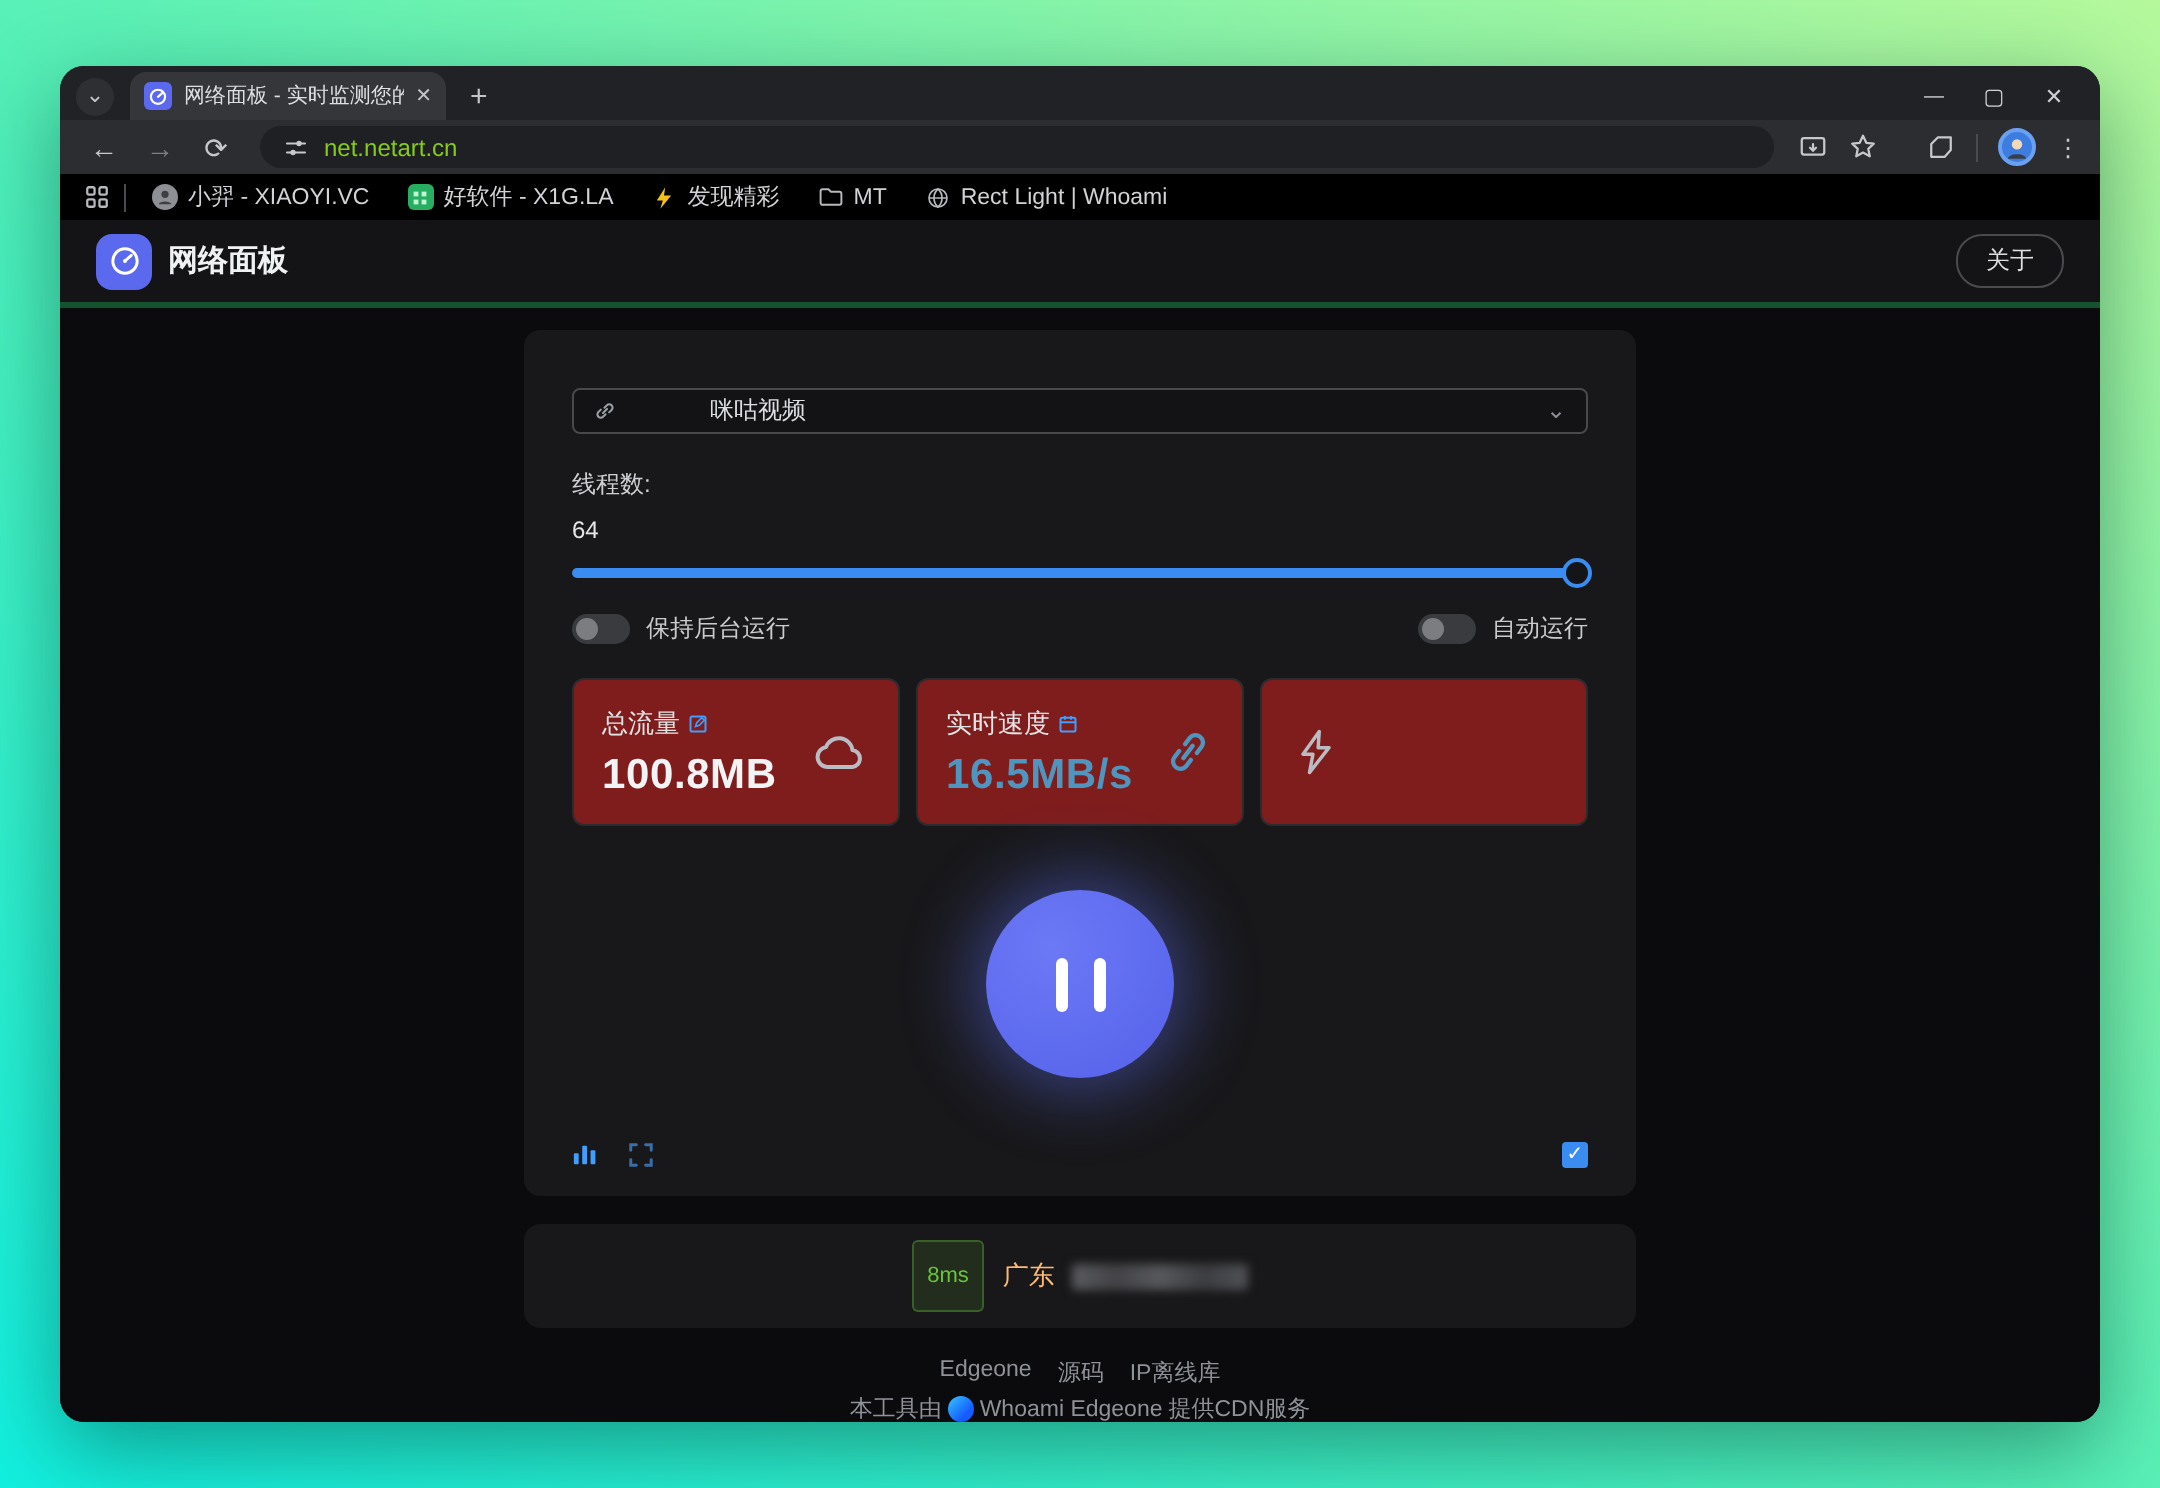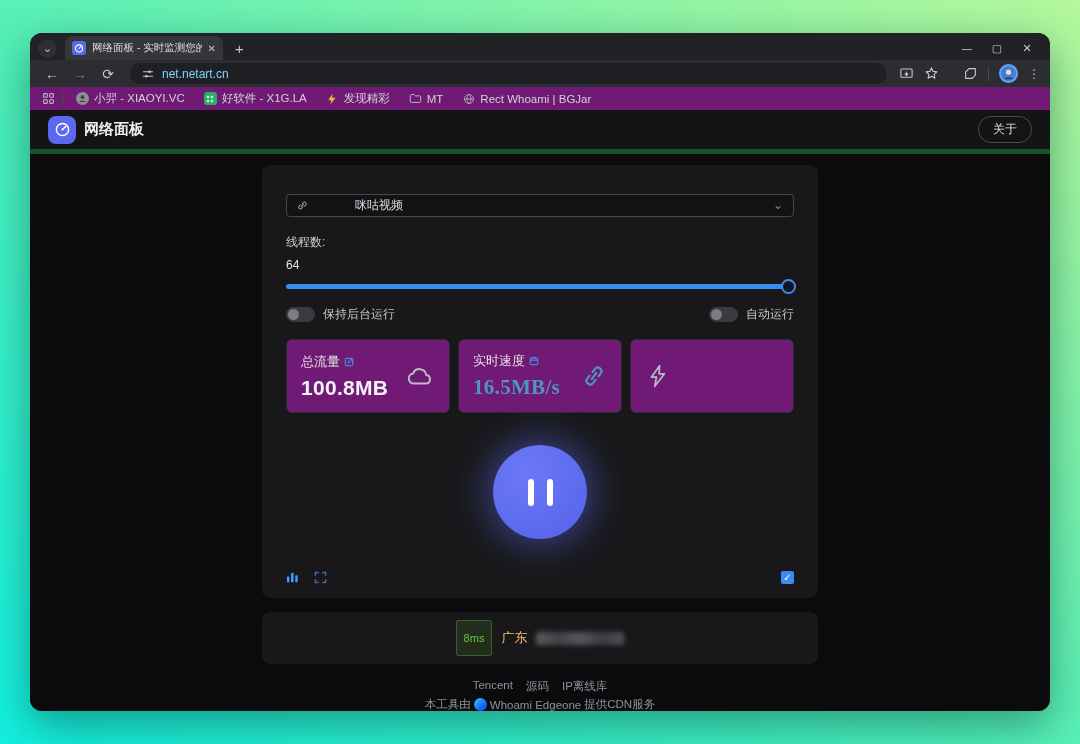--- a/index.html
+++ b/index.html
@@ -26,34 +26,34 @@
   .tab-close { color:#c3c4c7; font-size:10px; flex:0 0 auto; }
   .newtab { color:#c3c4c7; font-size:15px; margin-left:12px; }
   .winctl { margin-left:auto; display:flex; align-items:center; gap:0; }
   .winctl span { width:30px; text-align:center; color:#cfd0d3; font-size:11px; }
   
   .toolbar { height:27px; background:#2c2d31; display:flex; align-items:center; padding:0 10px; gap:4px; flex:0 0 auto; }
   .navbtn { width:24px; text-align:center; font-size:14px; color:#c6c8cb; }
   .navbtn.fwd { color:#7d7f84; }
   .urlpill { flex:1; height:21px; margin:0 8px 0 6px; background:#1e2023; border-radius:11px;
     display:flex; align-items:center; padding:0 12px; gap:8px; }
-  .url-text { font-size:12px; color:#7dd3fc; }
+  .url-text { font-size:12px; color:#84cc16; }
   .tbicons { display:flex; align-items:center; gap:10px; }
   .vdiv { width:1px; height:14px; background:#4a4b4f; }
   .avatar { width:19px; height:19px; border-radius:50%; background:#3e7de0; border:2px solid #6aa0f0;
     display:flex; align-items:center; justify-content:center; overflow:hidden;}
   .dots { color:#c6c8cb; font-size:12px; letter-spacing:0; }
   
-  .bookmarks { height:23px; background:#701a75; display:flex; align-items:center; padding:0 12px; gap:7px; flex:0 0 auto; }
+  .bookmarks { height:23px; background:#000000; display:flex; align-items:center; padding:0 12px; gap:7px; flex:0 0 auto; }
   .bm { display:flex; align-items:center; gap:5px; padding:0 6px; }
   .bm-label { font-size:11.5px; color:#d2d3d6; white-space:nowrap; }
   .bm-ic { width:13px; height:13px; border-radius:3px; display:flex; align-items:center; justify-content:center; }
   
   .page { flex:1; background:#0b0b0d; display:flex; flex-direction:column; overflow:hidden; }
-  .page-header { height:44px; background:#141416; border-bottom:5px solid #14532d;
+  .page-header { height:44px; background:#141416; border-bottom:3px solid #14532d;
     display:flex; align-items:center; padding:0 18px; flex:0 0 auto; }
   .logo { width:28px; height:28px; border-radius:8px; background:#5b69ee; display:flex; align-items:center; justify-content:center; }
   .page-title { color:#f0f1f3; font-size:15px; font-weight:bold; margin-left:8px; }
   .about-btn { margin-left:auto; border:1px solid #4a4b4f; color:#dcdddf; font-size:12px;
     padding:4px 14px; border-radius:13px; background:transparent; }
   .content { flex:1; display:flex; flex-direction:column; align-items:center; padding-top:11px; }
   .main-card { width:556px; background:#18181a; border-radius:8px; padding:20px 24px 14px 24px; }
   .row-label { font-size:12px; color:#cdced1; display:flex; align-items:center; gap:9px; }
   .selectbox { margin-top:9px; height:23px; border:1px solid #48494d; border-radius:4px; background:#131316;
     display:flex; align-items:center; padding:0 10px; gap:7px; }
@@ -64,25 +64,25 @@
   .slider { position:relative; height:16px; margin-top:6px; }
   .slider-track { position:absolute; left:0; right:0; top:6px; height:5px; border-radius:3px; background:#3b8cf0; }
   .slider-thumb { position:absolute; right:-2px; top:0.5px; width:15px; height:15px; border-radius:50%;
     background:#141518; border:2.5px solid #3b8cf0; }
   .toggles { margin-top:12px; display:flex; justify-content:space-between; align-items:center; }
   .toggle-wrap { display:flex; align-items:center; gap:8px; }
   .toggle { width:29px; height:15px; border-radius:8px; background:#3a3b3e; position:relative; }
   .toggle .knob { position:absolute; left:2px; top:2px; width:11px; height:11px; border-radius:50%; background:#7c7d81; }
   .toggle-label { font-size:12px; color:#c9cacc; }
   .stats { margin-top:16px; display:flex; gap:8px; }
-  .stat-card { flex:1; height:74px; background:#701a75; border:1px solid #2c2c2f; border-radius:6px;
+  .stat-card { flex:1; height:74px; background:#7f1d1d; border:1px solid #2c2c2f; border-radius:6px;
     padding:12px 14px; display:flex; align-items:center; justify-content:space-between; }
   .stat-label { font-size:13px; color:#e2e3e5; display:flex; align-items:center; gap:4px; }
   .stat-value { font-size:21px; font-weight:bold; color:#f2f3f5; margin-top:5px; letter-spacing:.3px; }
-  .stat-value.blue { color:#4e96bf;font-family:Liberation Serif, serif; }
+  .stat-value.blue { color:#4e96bf; }
   .pause-zone { height:158px; display:flex; align-items:center; justify-content:center; }
   .pause-btn { width:94px; height:94px; border-radius:50%;
     background: radial-gradient(circle at 35% 30%, #6b79f6, #5562ea);
     box-shadow: 0 0 34px 8px rgba(93,108,240,.45);
     display:flex; align-items:center; justify-content:center; gap:13px; }
   .pause-btn i { width:6px; height:27px; border-radius:3px; background:#fff; }
   .card-bottom { display:flex; justify-content:space-between; align-items:center; }
   .cb-left { display:flex; align-items:center; gap:15px; }
   .checkbox { width:13px; height:13px; background:#3b8cf0; border-radius:2px; color:#fff;
     font-size:10px; line-height:13px; text-align:center; }
@@ -216,21 +216,21 @@
       </span>
       <span class="bm-label">MT</span>
     </div>
     <div class="bm">
       <span class="bm-ic">
         <svg width="12" height="12" viewBox="0 0 20 20" fill="none" stroke="#b7b9bd" stroke-width="1.4">
             <circle cx="10" cy="10" r="7.5"></circle>
             <path d="M2.5 10h15M10 2.5c-4.5 4-4.5 11 0 15 4.5-4 4.5-11 0-15z"></path>
           </svg>
       </span>
-      <span class="bm-label">Rect Whoami | BGJar</span>
+      <span class="bm-label">Rect Light | Whoami</span>
     </div>
   </div>
 
   <div class="page">
     <div class="page-header">
       <span class="logo">
         <svg width="17" height="17" viewBox="0 0 24 24" fill="none" stroke="#fff" stroke-width="2.1">
           <circle cx="12" cy="12" r="8.6"></circle>
             <path d="M12 12l4.4-4" stroke-linecap="round"></path>
             <circle cx="12" cy="12" r="1.4" fill="#fff" stroke="none"></circle>
@@ -342,21 +342,21 @@
       </div>
 
       <div class="ping-card">
         <span class="tag">8ms</span>
         <span class="ping-loc">广东</span>
         <span class="redacted"></span>
       </div>
 
       <div class="footer">
         <div class="f-links">
-          <span>Tencent</span>
+          <span>Edgeone</span>
           <span>源码</span>
           <span>IP离线库</span>
         </div>
         <div class="f-cdn">
           <span>本工具由</span>
           <span class="eo-icon"></span>
           <span>Whoami Edgeone</span>
           <span>提供CDN服务</span>
         </div>
       </div>

